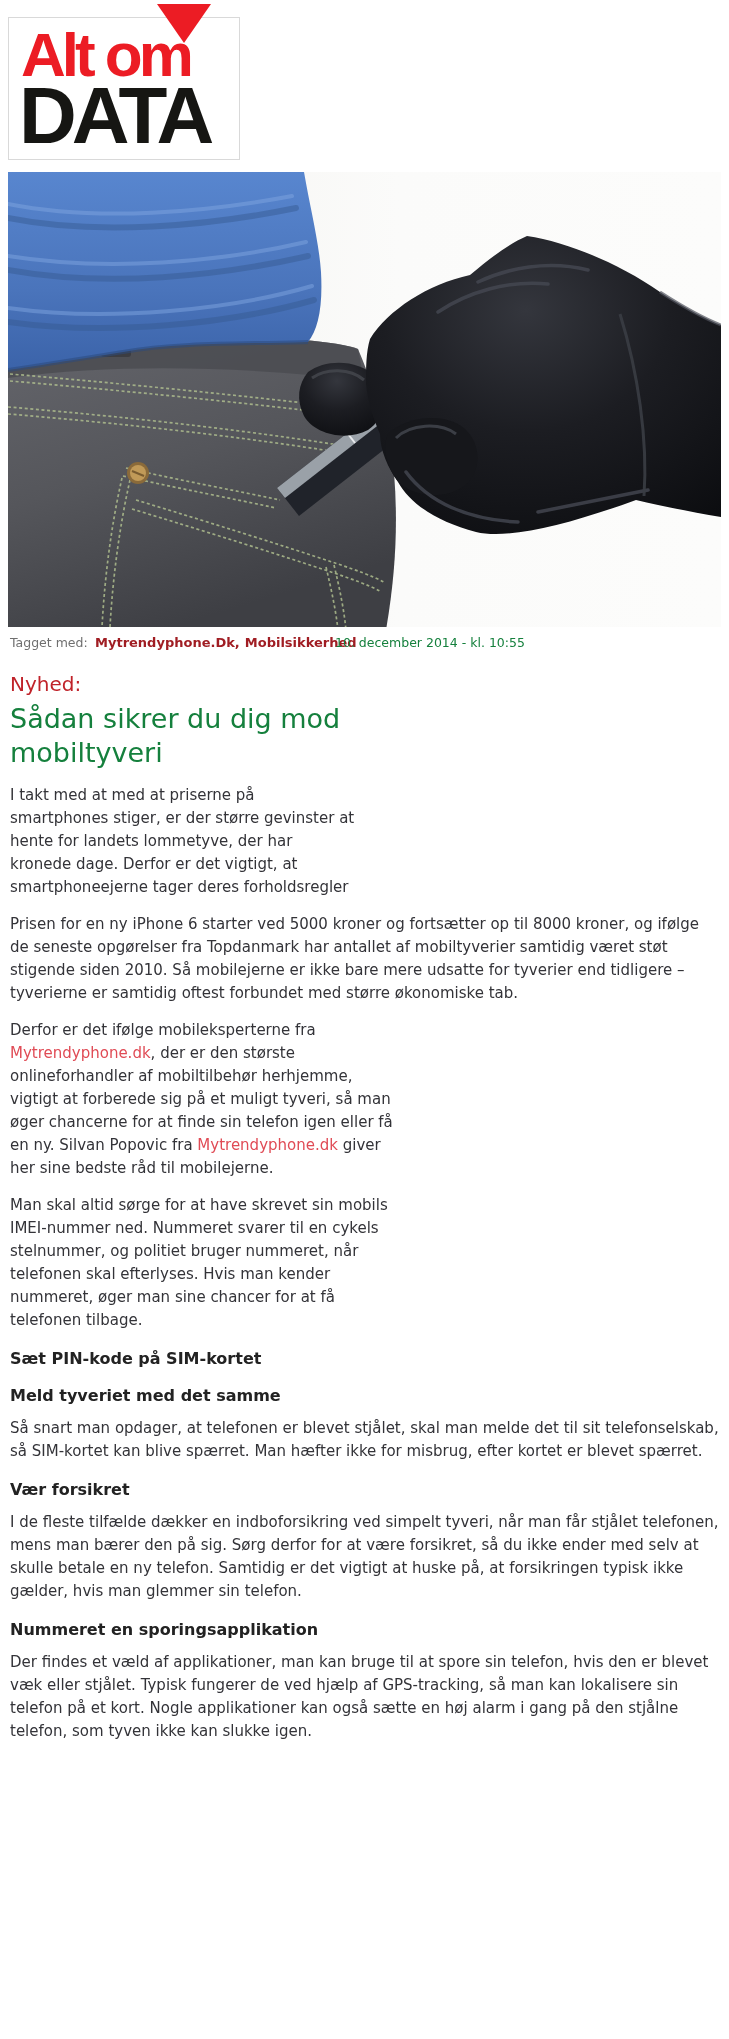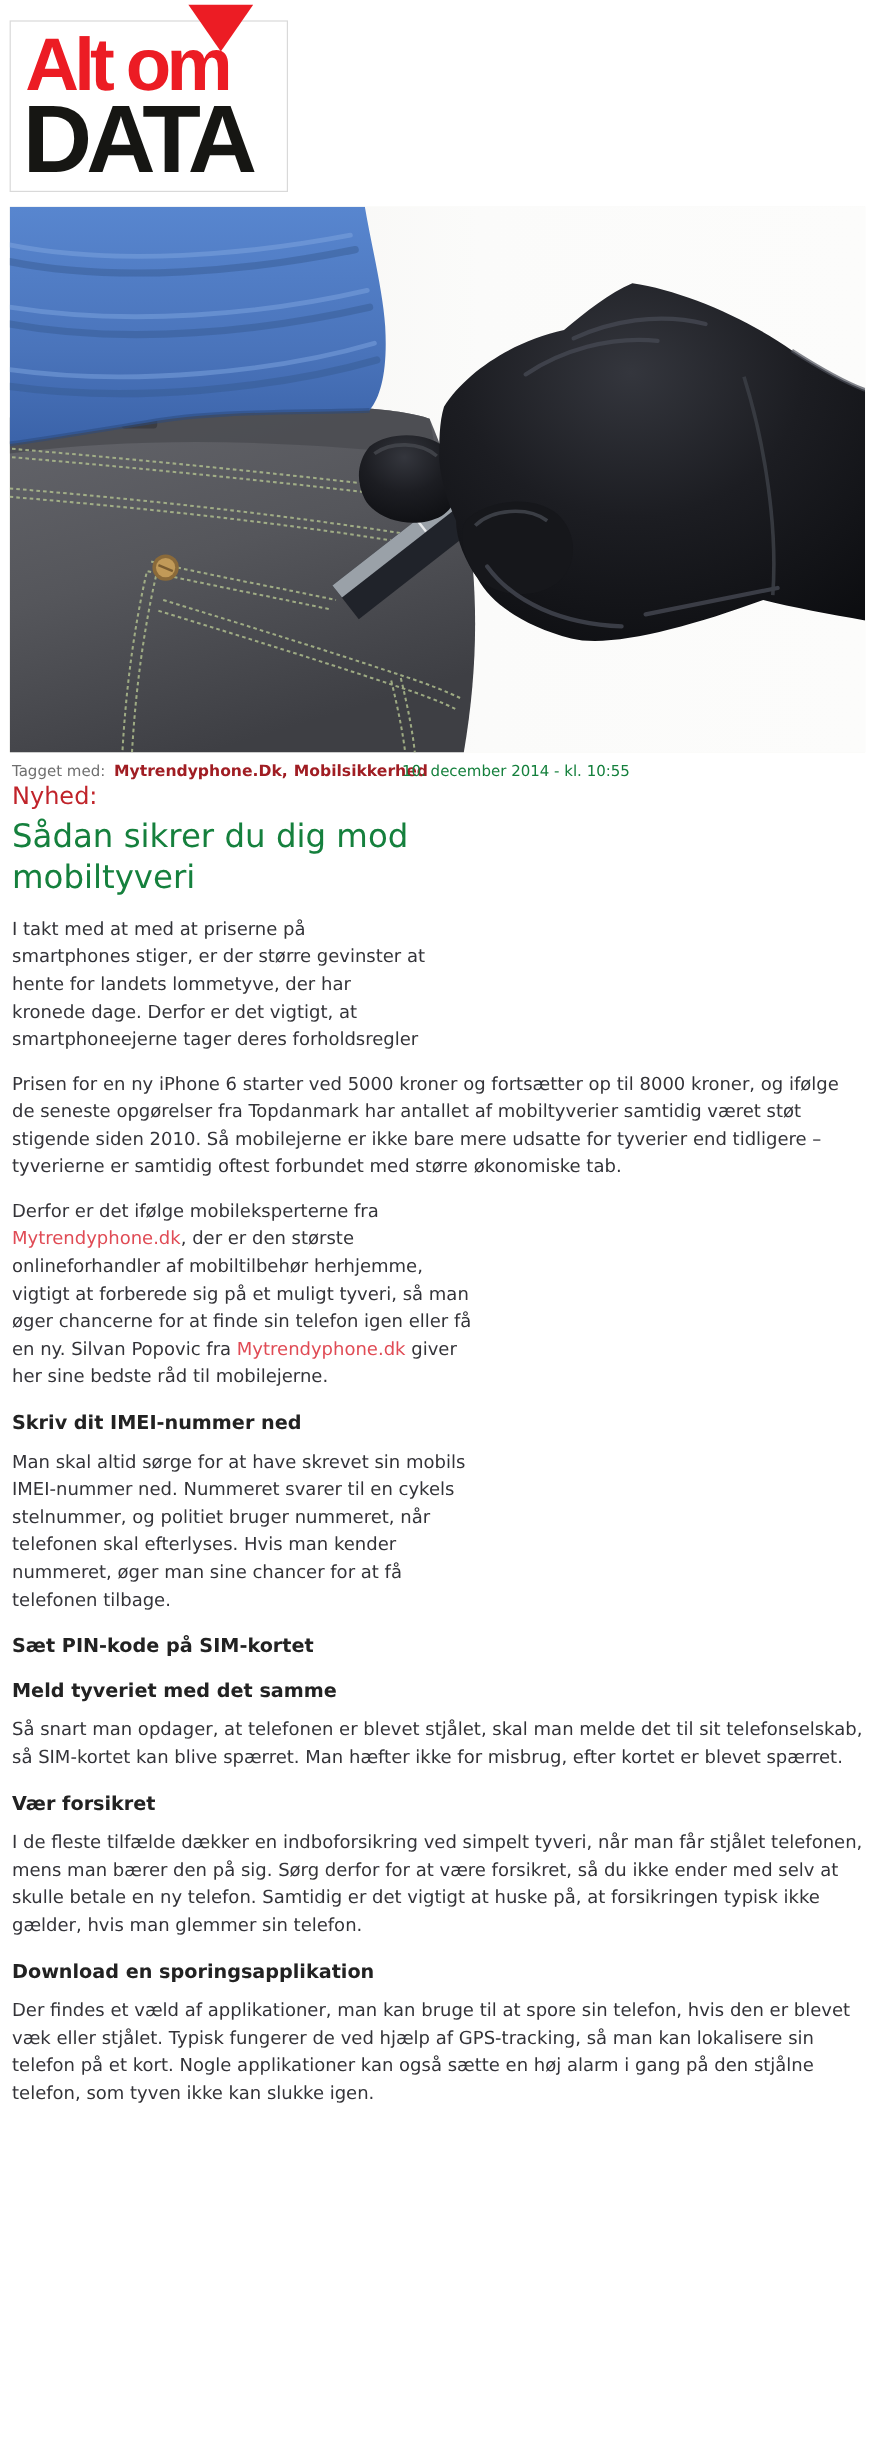--- a/index.html
+++ b/index.html
@@ -39,21 +39,21 @@
     display:flex;align-items:baseline;margin:8px 10px 0 10px;
     font-size:12.5px;color:#6f6f6f;
   }
   .meta-label{width:85px;flex:0 0 85px;}
   .meta-tags{width:240px;flex:0 0 240px;font-weight:bold;font-size:13px;}
   .meta-tags a{color:#a01d23;text-decoration:none;}
   .meta-sep{color:#a01d23;margin-right:5px;}
   .meta-date{color:#15803d;}
   
   .article{padding:0 10px 26px 10px;}
-  .kicker{color:#c0232a;font-size:20px;line-height:24px;}
+  .kicker{color:#c0232a;font-size:20px;line-height:24px;margin-top:22px;}
   .article h1{
     color:#15803d;font-size:27px;line-height:34px;font-weight:400;
     margin:6px 0 0 0;max-width:420px;
   }
   .lead{
     color:#43434d;font-size:18px;line-height:23px;
     max-width:345px;margin:16px 0 0 0;
   }
   .article p{font-size:15px;line-height:23px;margin:14px 0 0 0;color:#333338;}
   .article p.narrow{max-width:385px;}
@@ -185,26 +185,25 @@
 <article class="article">
   <div class="kicker">Nyhed:</div>
   <h1>Sådan sikrer du dig mod mobiltyveri</h1>
 
   <p class="lead">I takt med at med at priserne på smartphones stiger, er der større gevinster at hente for landets lommetyve, der har kronede dage. Derfor er det vigtigt, at smartphoneejerne tager deres forholdsregler</p>
 
   <p>Prisen for en ny iPhone 6 starter ved 5000 kroner og fortsætter op til 8000 kroner, og ifølge de seneste opgørelser fra Topdanmark har antallet af mobiltyverier samtidig været støt stigende siden 2010. Så mobilejerne er ikke bare mere udsatte for tyverier end tidligere – tyverierne er samtidig oftest forbundet med større økonomiske tab.</p>
 
   <p class="narrow"><span>Derfor er det ifølge mobileksperterne fra </span><a class="inline-link" href="#">Mytrendyphone.dk</a><span>, der er den største onlineforhandler af mobiltilbehør herhjemme, vigtigt at forberede sig på et muligt tyveri, så man øger chancerne for at finde sin telefon igen eller få en ny. Silvan Popovic fra </span><a class="inline-link" href="#">Mytrendyphone.dk</a><span> giver her sine bedste råd til mobilejerne.</span></p>
 
-  <h3>Skriv dit IMEI-nummer ned</h3>
   <p class="narrow">Man skal altid sørge for at have skrevet sin mobils IMEI-nummer ned. Nummeret svarer til en cykels stelnummer, og politiet bruger nummeret, når telefonen skal efterlyses. Hvis man kender nummeret, øger man sine chancer for at få telefonen tilbage.</p>
 
   <h3>Sæt PIN-kode på SIM-kortet</h3>
 
   <h3>Meld tyveriet med det samme</h3>
   <p>Så snart man opdager, at telefonen er blevet stjålet, skal man melde det til sit telefonselskab, så SIM-kortet kan blive spærret. Man hæfter ikke for misbrug, efter kortet er blevet spærret.</p>
 
   <h3>Vær forsikret</h3>
   <p>I de fleste tilfælde dækker en indboforsikring ved simpelt tyveri, når man får stjålet telefonen, mens man bærer den på sig. Sørg derfor for at være forsikret, så du ikke ender med selv at skulle betale en ny telefon. Samtidig er det vigtigt at huske på, at forsikringen typisk ikke gælder, hvis man glemmer sin telefon.</p>
 
-  <h3>Download en sporingsapplikation</h3>
+  <h3>Nummeret en sporingsapplikation</h3>
   <p>Der findes et væld af applikationer, man kan bruge til at spore sin telefon, hvis den er blevet væk eller stjålet. Typisk fungerer de ved hjælp af GPS-tracking, så man kan lokalisere sin telefon på et kort. Nogle applikationer kan også sætte en høj alarm i gang på den stjålne telefon, som tyven ikke kan slukke igen.</p>
 </article>
 
 </body></html>

